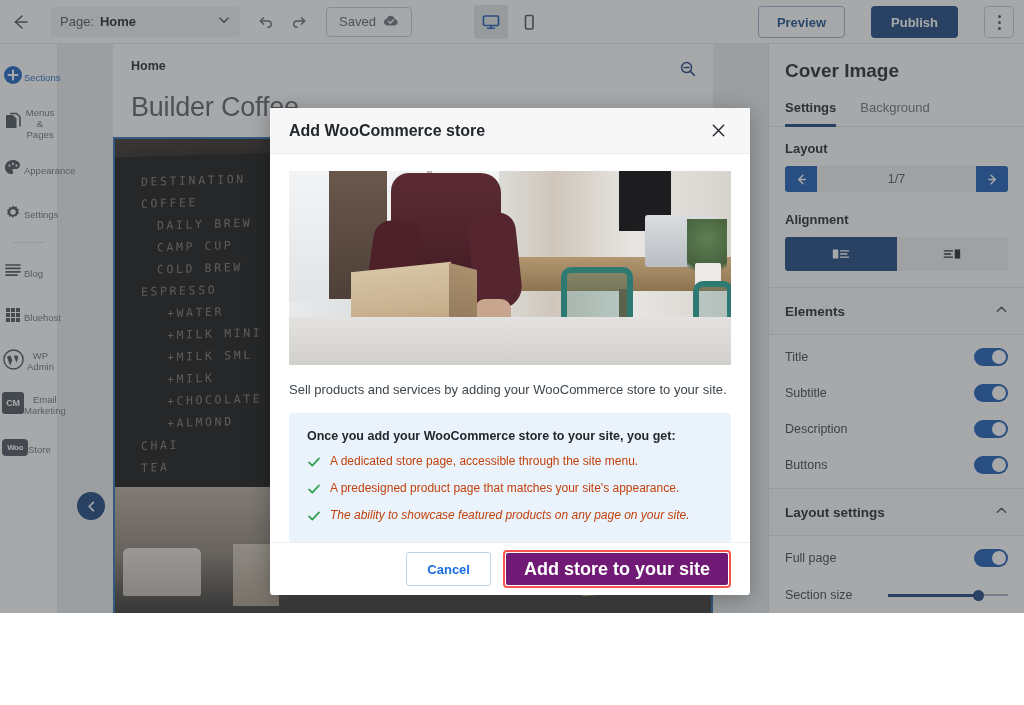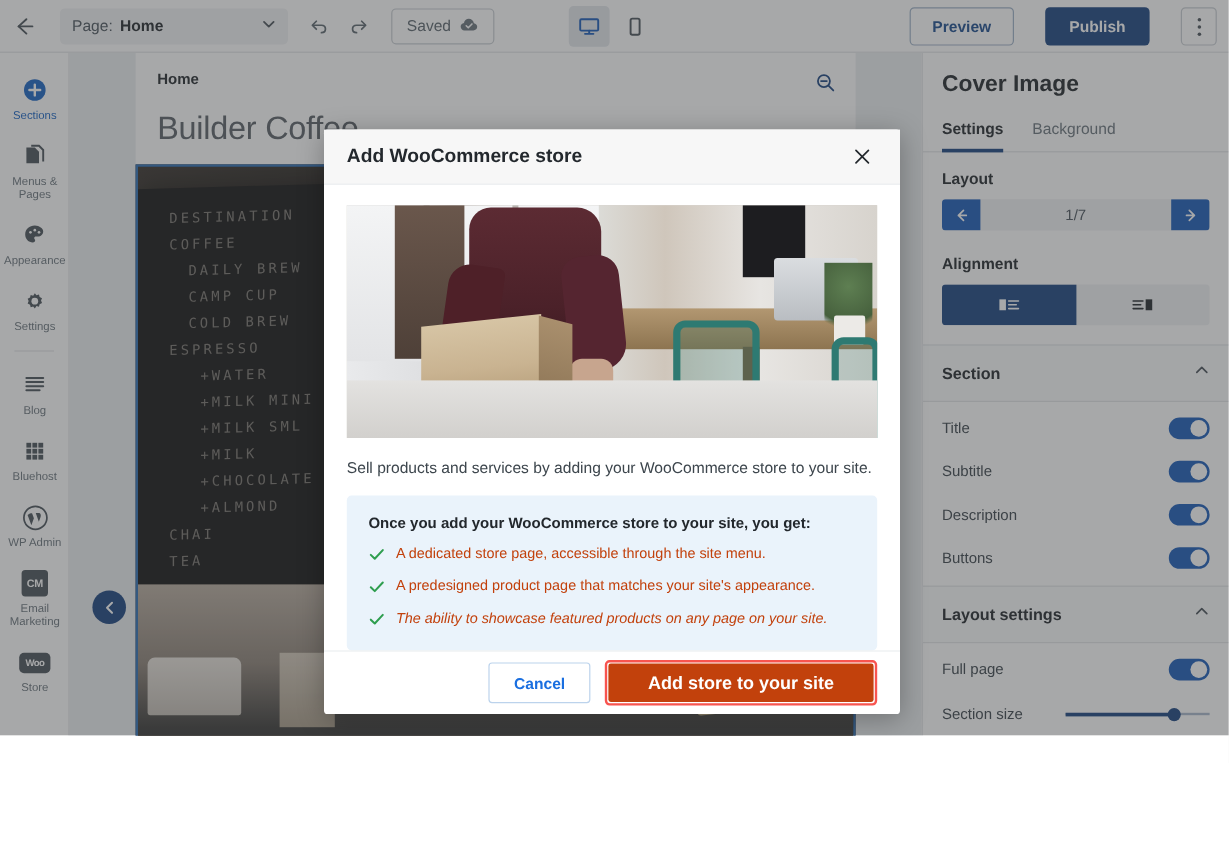--- a/index.html
+++ b/index.html
@@ -106,21 +106,21 @@
   #sidebar {
     position: absolute; left: 0; top: 44px;
     width: 58px; height: 661px;
     background: #ffffff;
     border-right: 1px solid #e3e5e8;
     z-index: 3;
     padding-top: 10px;
   }
   .nav-item {
     width: 58px;
-    display: flex; flex-direction: column; align-items: center;
+    display: flex; flex-direction: row; align-items: center;
     padding: 9px 2px 7px;
     cursor: pointer;
     text-align: center;
   }
   .nav-item .ni-icon {
     height: 24px; display: flex; align-items: center; justify-content: center;
     margin-bottom: 4px;
   }
   .nav-item .ni-label {
     font-size: 9.5px; line-height: 11px;
@@ -543,24 +543,24 @@
     color: #1a6fe0; font-size: 13px; font-weight: bold;
     cursor: pointer;
     font-family: "Liberation Sans", sans-serif;
   }
   .btn-add-wrap {
     border: 2px solid #f8544f;
     border-radius: 4px;
     padding: 1px;
   }
   .btn-add {
-    height: 32px; padding: 0 33px;
-    background: #c2410c;
+    height: 32px; padding: 0 18px;
+    background: #701a75;
     border: none; border-radius: 2px;
-    color: #fff; font-size: 15px; font-weight: bold;
+    color: #fff; font-size: 18px; font-weight: bold;
     cursor: pointer;
     font-family: "Liberation Sans", sans-serif;
   }
 </style>
 </head>
 <body>
 
 <div id="app">
 
   <div id="topbar">
@@ -823,21 +823,21 @@
         <div class="seg">
           <svg width="20" height="14" viewBox="0 0 22 14">
             <rect x="14" y="2" width="6" height="10" fill="#23282d"></rect>
             <path d="M2.5 3.5h9M2.5 7h7M2.5 10.5h9" stroke="#23282d" stroke-width="1.4" stroke-linecap="round"></path>
           </svg>
         </div>
       </div>
     </div>
 
     <div class="accordion-head">
-      <span class="ah-title">Section</span>
+      <span class="ah-title">Elements</span>
       <span>
         <svg width="13" height="13" viewBox="0 0 14 14">
             <path d="M2.5 9L7 4.5L11.5 9" stroke="#4a5259" stroke-width="1.5" fill="none" stroke-linecap="round" stroke-linejoin="round"></path>
           </svg>
       </span>
     </div>
 
     <div class="toggle-row" style="padding-top:13px;">
       <span class="tr-label">Title</span>
       <span class="switch">

